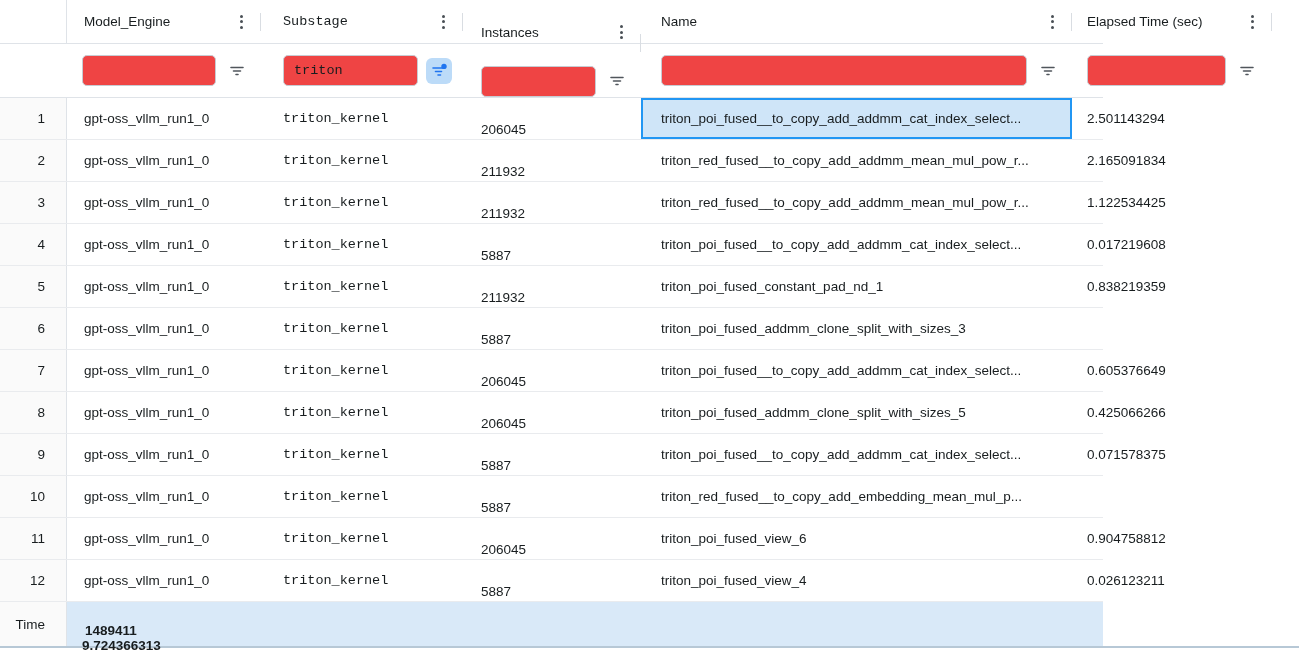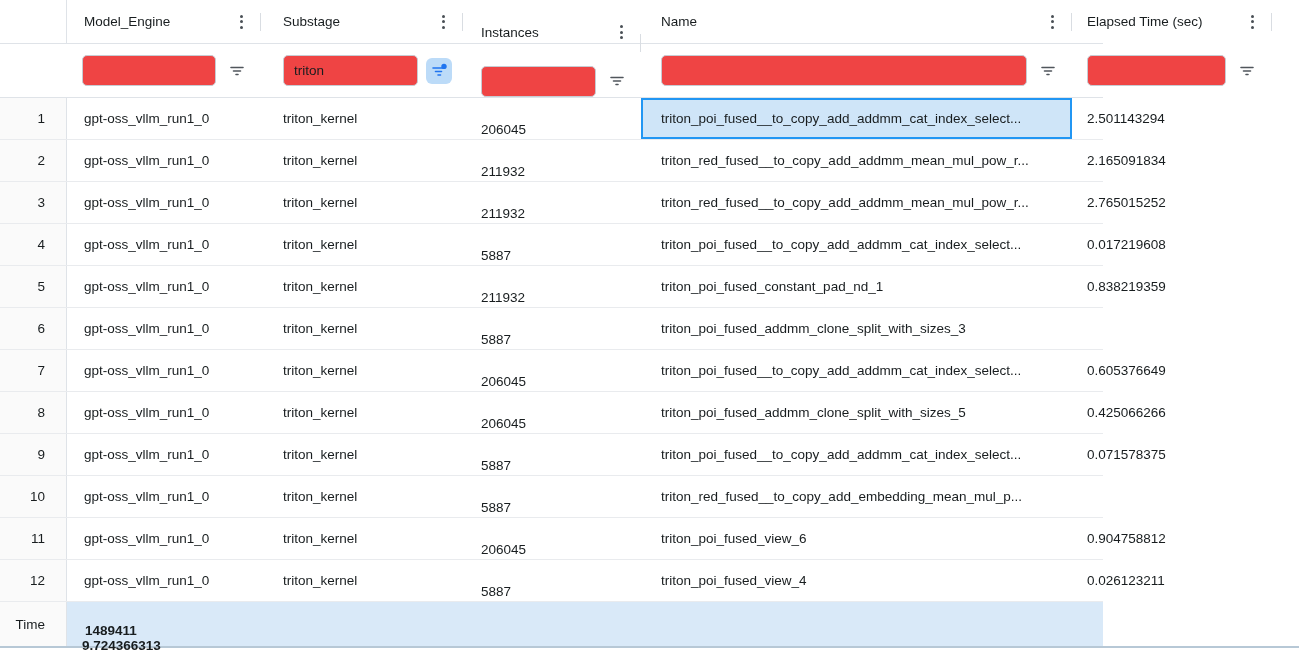--- a/index.html
+++ b/index.html
@@ -27,21 +27,21 @@
   .row{display:flex;height:42px;border-bottom:1px solid var(--border-light);align-items:stretch;}
   .total-row{display:flex;height:44px;}
   .bottom-edge{height:2px;background:var(--bottom-edge);width:1299px;}
 
   .c-num{width:67px;flex:none;border-right:1px solid var(--border-strong);
          display:flex;align-items:center;justify-content:flex-end;padding-right:21px;}
   .hdr-row .c-num,.flt-row .c-num{background:#fff;}
   .row .c-num,.total-row .c-num{background:var(--row-num-bg);}
 
   .c-model{width:194px;padding-left:17px;}
-  .c-sub{width:202px;padding-left:22px;}
+  .c-sub{width:202px;padding-left:22px;font-family:Liberation Mono, monospace;}
   .c-inst{width:178px;padding-left:18px;margin-top:21px;}
   .c-name{width:431px;padding-left:20px;}
   .c-elapsed{width:200px;padding-left:15px;}
   .cell{flex:none;display:flex;align-items:center;overflow:hidden;}
   .cell .txt{white-space:nowrap;overflow:hidden;}
 
   .hdr-cell{flex:none;display:flex;align-items:center;position:relative;}
   .hdr-cell::after{content:"";position:absolute;right:0;top:13px;height:18px;width:1px;background:#d9dde2;}
   .hdr-label{font-weight:500;white-space:nowrap;}
   .hdr-spacer{flex:1;}
@@ -230,21 +230,21 @@
       <div class="cell c-sub">
         <span class="txt">triton_kernel</span>
       </div>
       <div class="cell c-inst">
         <span class="txt">211932</span>
       </div>
       <div class="cell c-name">
         <span class="txt">triton_red_fused__to_copy_add_addmm_mean_mul_pow_r...</span>
       </div>
       <div class="cell c-elapsed">
-        <span class="txt">2.765015252</span>
+        <span class="txt">1.122534425</span>
       </div>
     </div>
 
     <div class="row">
       <div class="c-num">
         <span>4</span>
       </div>
       <div class="cell c-model">
         <span class="txt">gpt-oss_vllm_run1_0</span>
       </div>

